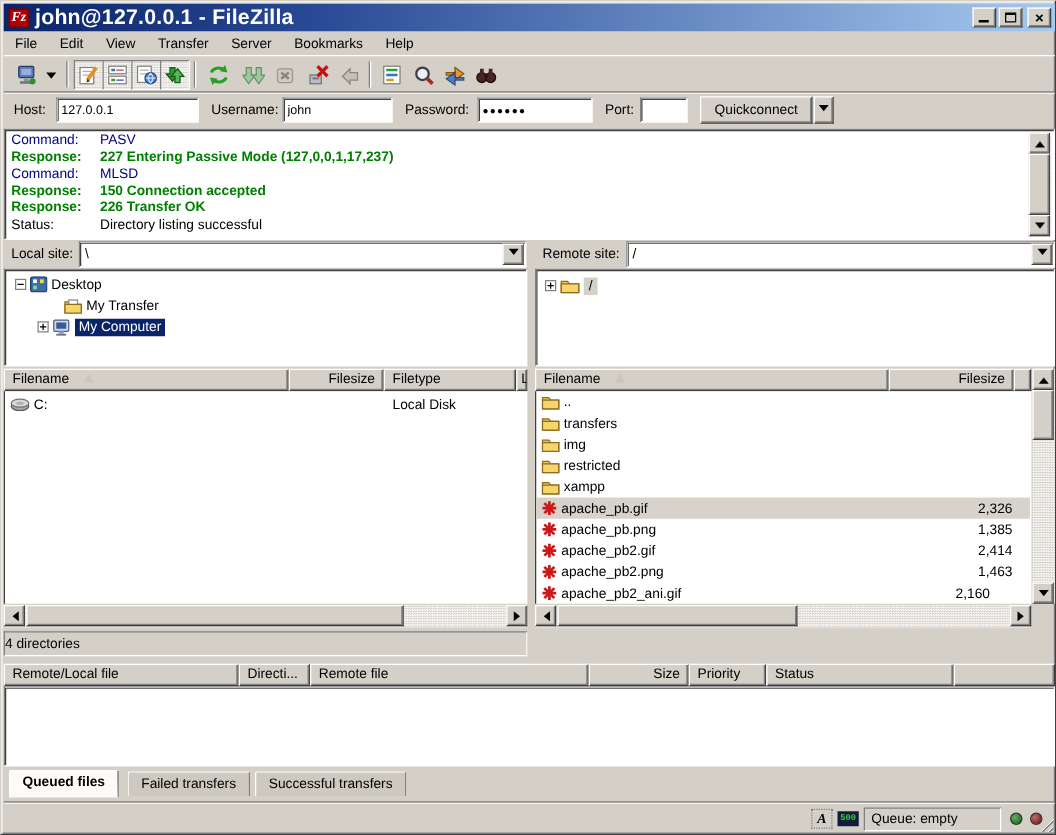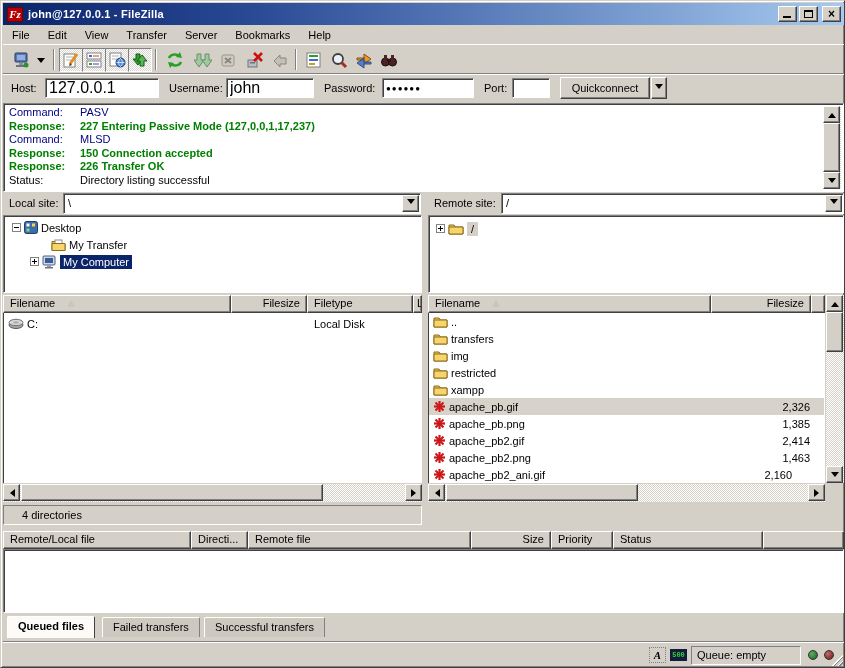--- a/index.html
+++ b/index.html
@@ -10,21 +10,21 @@
 
   
   .sunken { border:1px solid; border-color:#808080 #ffffff #ffffff #808080; box-shadow: inset 1px 1px 0 #404040; background:#fff; }
   .abs { position:absolute; }
 
   
   .titlebar { position:absolute; left:2px; top:2px; width:841px; height:22px;
               background:linear-gradient(90deg,#0a246a,#2a4a96 30%,#a6caf0); display:flex; align-items:center; }
   .fz-logo { width:16px; height:15px; margin-left:4px; background:#b40000; border:1px solid #700; color:#fff;
              font:italic bold 11px "Liberation Serif", serif; text-align:center; line-height:13px; }
-  .title-text { color:#fff; font-weight:bold; font-size:11px; margin-left:5px; letter-spacing:.2px; }
+  .title-text { color:#fff; font-weight:bold; font-size:17px; margin-left:5px; letter-spacing:.2px; }
   .tb-btns { position:absolute; right:3px; top:3px; display:flex; gap:2px; }
   .tb-btn { width:19px; height:16px; background:#d4d0c8; border:1px solid; border-color:#fff #404040 #404040 #fff;
             box-shadow: inset -1px -1px 0 #808080; position:relative; }
   .glyph-min { position:absolute; left:4px; bottom:3px; width:8px; height:2px; background:#000; }
   .glyph-max { position:absolute; left:4px; top:3px; width:9px; height:8px; border:1px solid #000; border-top:2px solid #000; }
   .glyph-close { position:absolute; left:0; top:0; width:100%; height:100%; text-align:center; font:bold 12px "Liberation Sans",sans-serif; line-height:14px; }
   .tb-btn.close { margin-left:2px; }
 
   
   .menubar { position:absolute; left:2px; top:24px; width:841px; height:19px; display:flex; align-items:center; }
@@ -35,21 +35,21 @@
   .tbtn { position:absolute; top:3px; width:24px; height:24px; display:flex; align-items:center; justify-content:center; }
   .tbtn.toggled { border:1px solid; border-color:#808080 #fff #fff #808080;
                   background:repeating-conic-gradient(#ffffff 0% 25%, #d9d6cf 0% 50%) 0 0/2px 2px; }
   .tsep { position:absolute; top:4px; width:2px; height:21px; border-left:1px solid #808080; border-right:1px solid #fff; }
   .drop-arrow { width:0; height:0; border:4px solid transparent; border-top:5px solid #000; margin-top:5px; }
 
   
   .qcbar { position:absolute; left:2px; top:72px; width:841px; height:29px; border-top:1px solid #808080; box-shadow:0 1px 0 #fff inset; }
   .qc-label { position:absolute; top:8px; }
   .field { position:absolute; top:4px; height:20px; border:1px solid; border-color:#808080 #fff #fff #808080;
-           box-shadow: inset 1px 1px 0 #404040; background:#fff; font-size:16px; padding:0 3px; }
+           box-shadow: inset 1px 1px 0 #404040; background:#fff; font-size:10px; padding:0 3px; }
   .qc-btn { position:absolute; top:3px; height:22px; background:#d4d0c8; border:1px solid; border-color:#fff #404040 #404040 #fff;
             box-shadow: inset -1px -1px 0 #808080; font-size:11px; text-align:center; }
 
   
   .logbox { position:absolute; left:2px; top:102px; width:841px; height:89px; }
   .log-lines { position:absolute; left:2px; top:2px; right:20px; bottom:2px; overflow:hidden; }
   .log-line { height:13.5px; line-height:13.5px; white-space:nowrap; }
   .log-label { display:inline-block; width:74px; padding-left:3px; }
   .t-command { color:#000080; }
   .t-response { color:#008000;font-weight:bold; }
@@ -91,21 +91,21 @@
   .listbox { position:absolute; top:312px; height:170px; background:#fff; border-left:1px solid #404040; border-right:1px solid #fff; }
   .lrow { position:absolute; left:0; right:0; height:17px; display:flex; align-items:center; white-space:nowrap; }
   .lrow .fname { display:flex; align-items:center; gap:3px; padding-left:4px; }
   .row-sel { background:#d7d3ca; }
   .fsize { position:absolute; text-align:right; }
 
   .hscroll { position:absolute; top:483px; height:18px; background:repeating-conic-gradient(#ffffff 0% 25%, #d6d2ca 0% 50%) 0 0/2px 2px; }
   .vscroll { position:absolute; width:18px; background:repeating-conic-gradient(#ffffff 0% 25%, #d6d2ca 0% 50%) 0 0/2px 2px; }
 
   .pane-status { position:absolute; top:504px; height:20px; border:1px solid; border-color:#808080 #fff #fff #808080;
-                 background:#d4d0c8; padding:3px 18px; white-space:nowrap; overflow:hidden; }
+                 background:#d4d0c8; padding:3px 0; white-space:nowrap; overflow:hidden; }
 
   
   .qheader { position:absolute; left:2px; top:530px; height:18px; display:flex; }
   .qbox { position:absolute; left:2px; top:548px; width:841px; height:64px; }
 
   
   .tabs { position:absolute; left:2px; top:615px; height:22px; width:841px; }
   .tab { position:absolute; top:1px; height:20px; padding:3px 10px 0 10px; background:#cdc9c0;
          border:1px solid; border-color:#fff #808080 #808080 #fff; border-bottom:none; border-radius:2px 2px 0 0; }
   .tab.active { background:#fcfbf7; font-weight:bold; top:0; height:22px; z-index:2; border-color:#fff #404040 #d4d0c8 #fff; }

